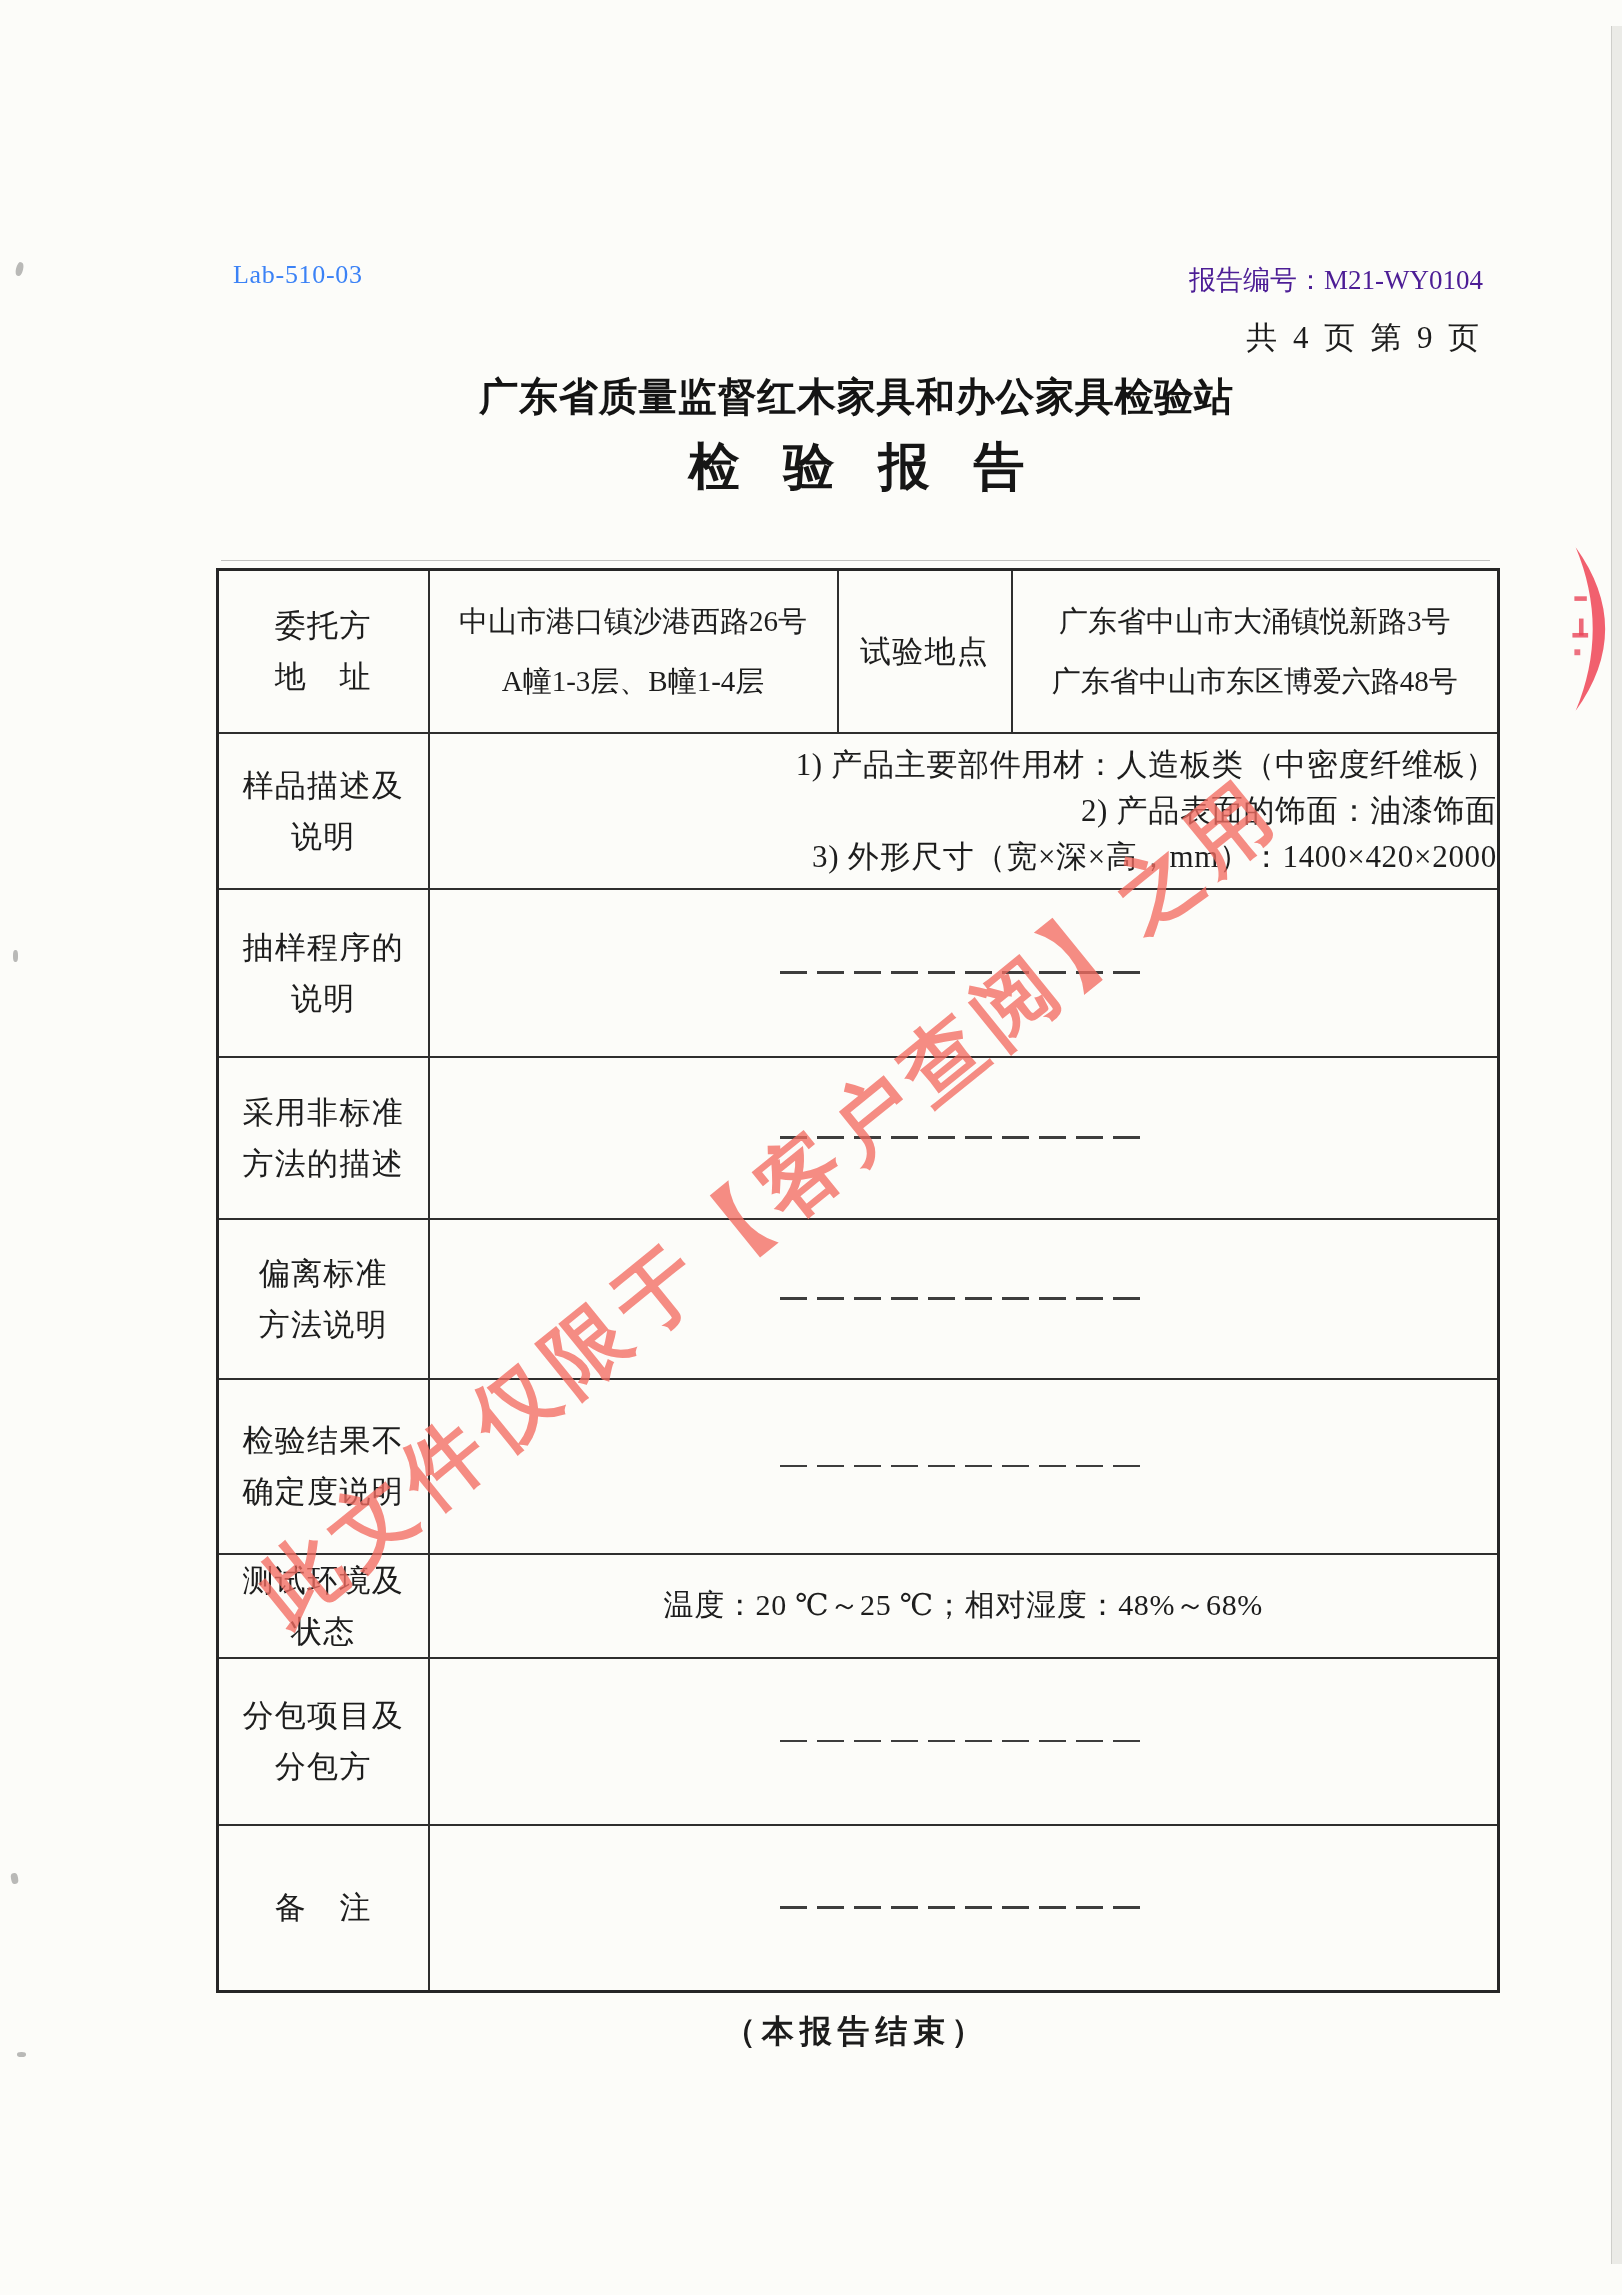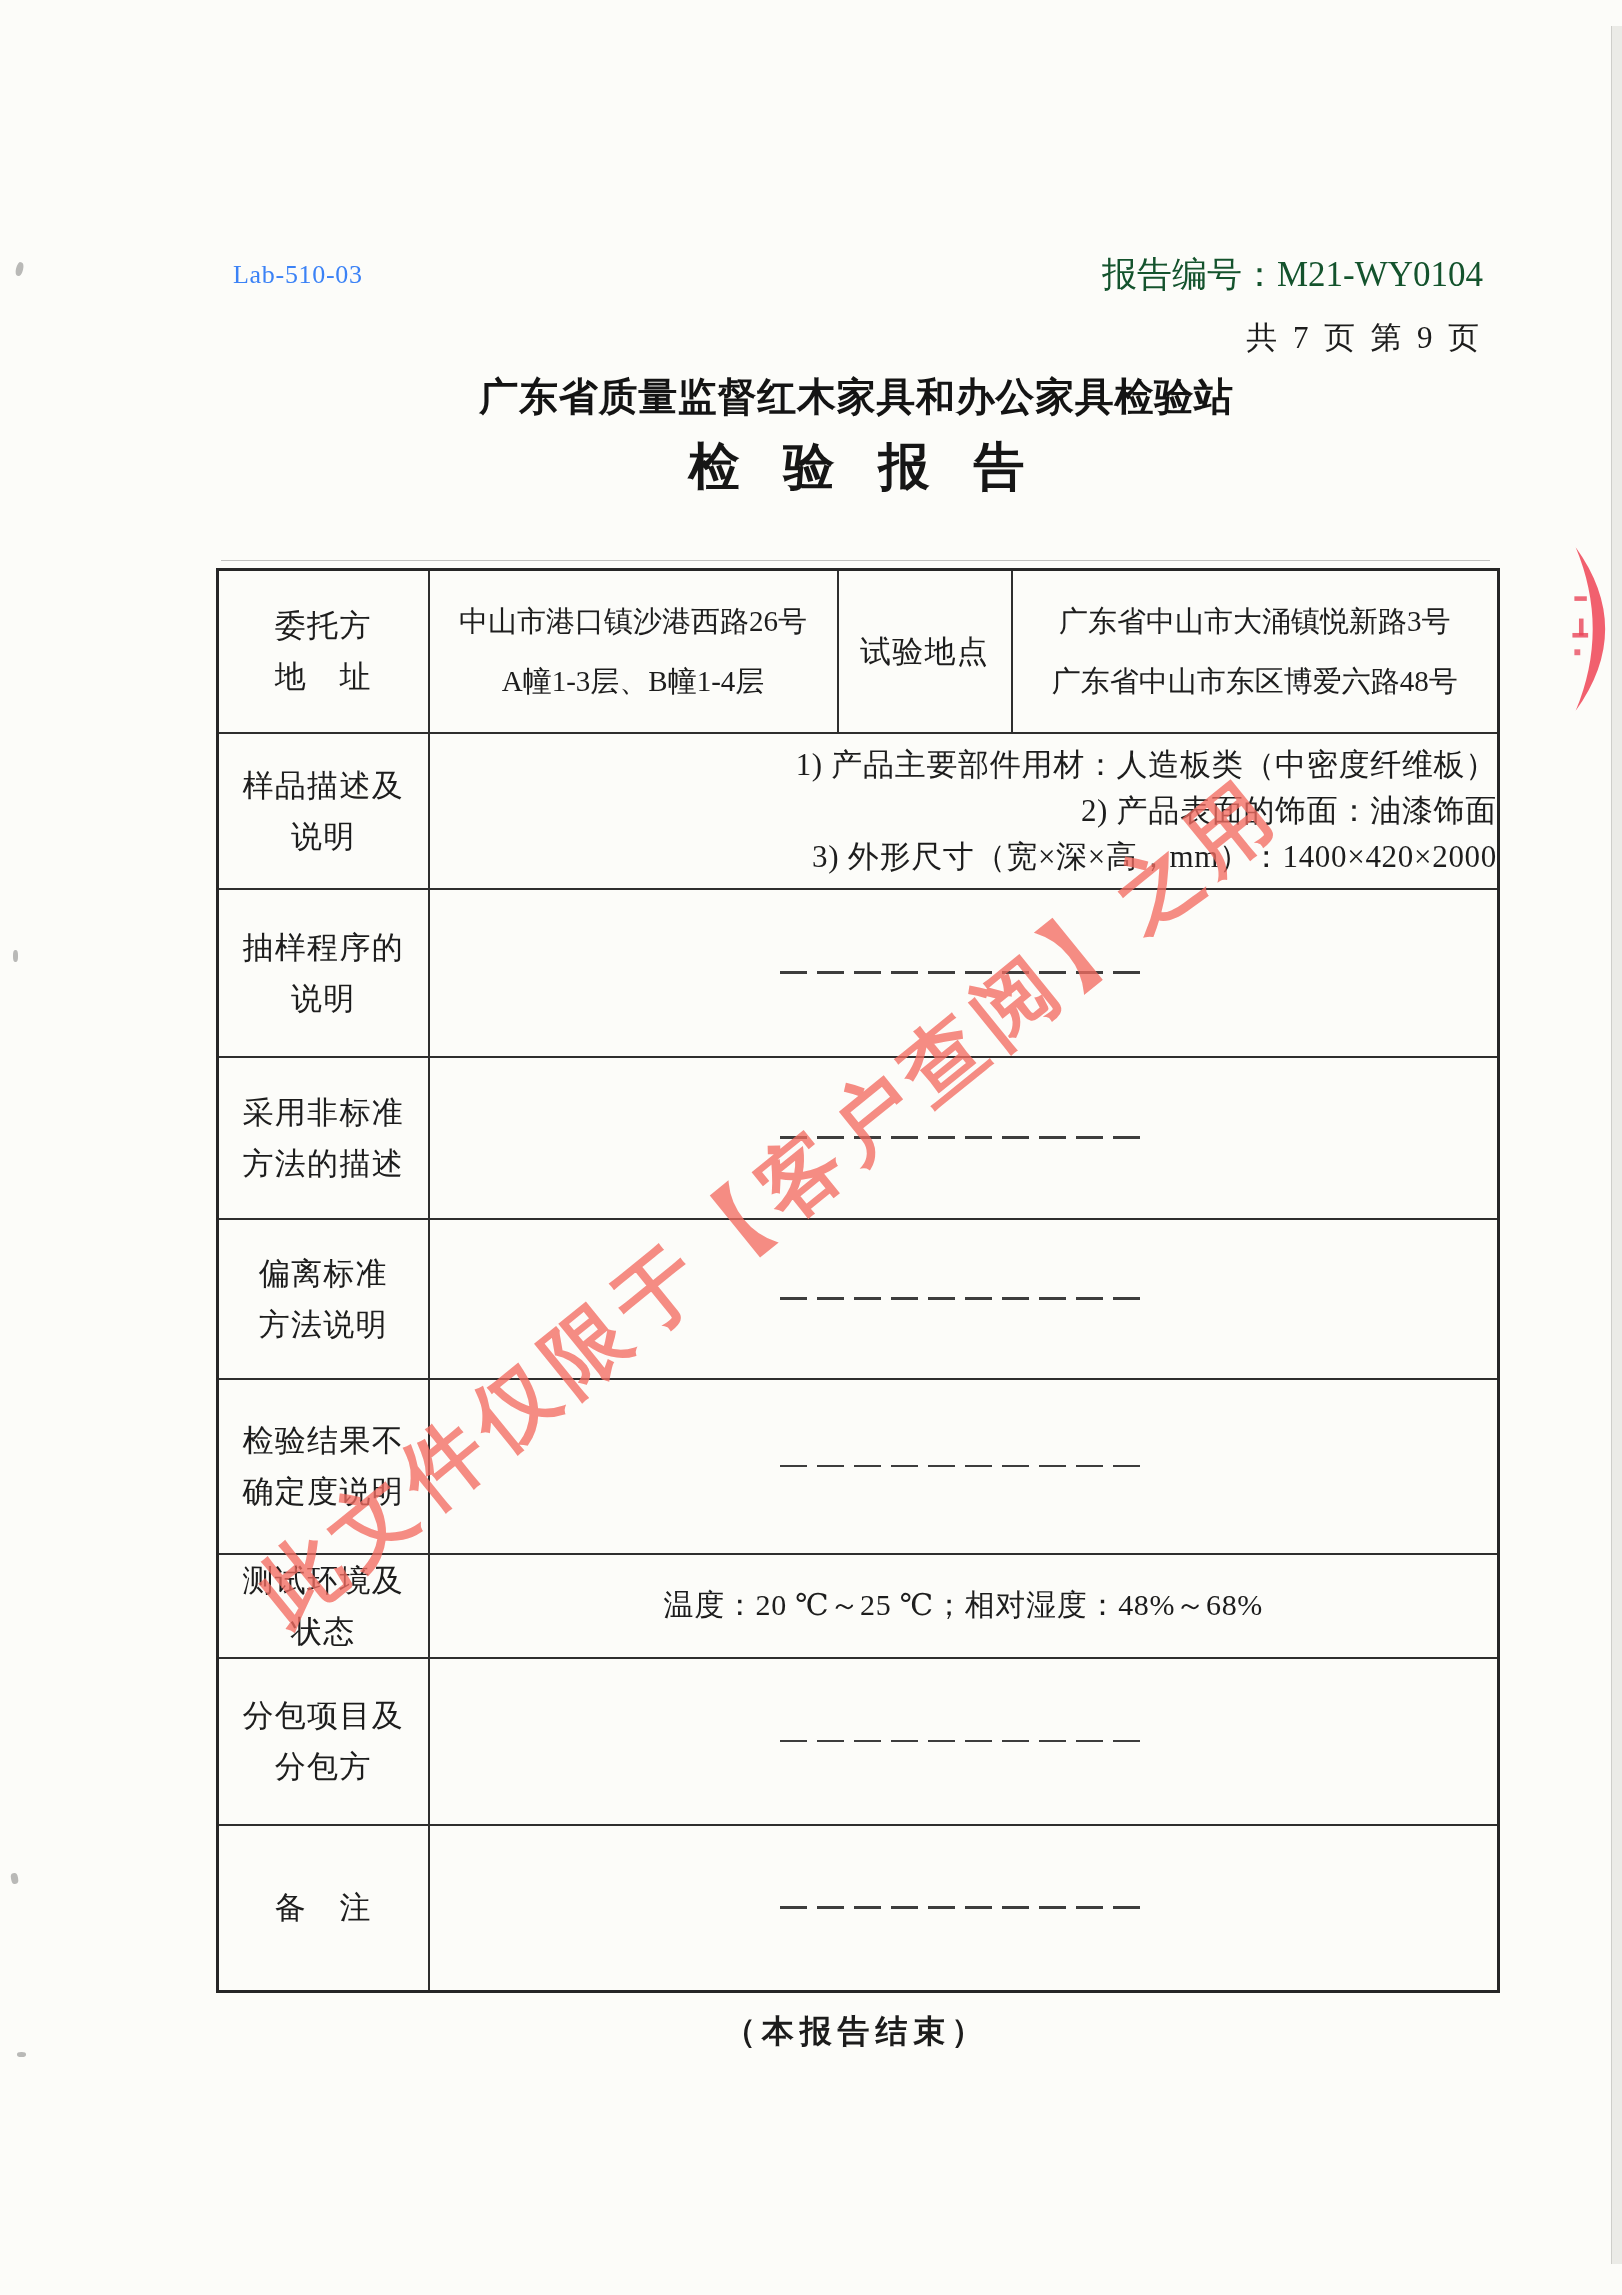--- a/index.html
+++ b/index.html
@@ -7,22 +7,22 @@
     position:relative; width:1623px; height:2295px; margin:0 auto;
     background:#fcfcf9; overflow:hidden;
     font-family:"Liberation Serif","DejaVu Serif",serif; color:#1f1f1f;
   }
   
   .lab-code {
     position:absolute; left:233px; top:260px;
     font-size:26px; font-weight:normal; letter-spacing:0.7px; color:#3b82f6;
   }
   .rline {
-    position:absolute; right:140px; top:251px;
-    font-size:35px; color:#14532d; white-space:nowrap;
+    position:absolute; right:140px; top:262px;
+    font-size:27px; color:#4c1d95; white-space:nowrap;
   }
   .pline {
     position:absolute; right:140px; top:317px;
     font-size:31px; letter-spacing:3.9px; color:#1c1c1c; white-space:nowrap;
   }
   .hdr-center { position:absolute; left:216px; width:1281px; text-align:center; }
   .station {
     top:370px; font-family:"Liberation Sans","DejaVu Sans",sans-serif;
     font-weight:bold; font-size:39px; letter-spacing:0.7px; color:#141414;
   }
@@ -81,21 +81,21 @@
 </style>
 </head>
 <body>
 
 <div class="page">
 
   <div class="lab-code">Lab-510-03</div>
 
   <div class="rline"><span>报告编号：</span><span>M21-WY0104</span></div>
 
-  <div class="pline">共 7 页 第 9 页</div>
+  <div class="pline">共 4 页 第 9 页</div>
 
   <div class="hdr-center rtitle-wrap"><span class="rtitle">检验报告</span></div>
 
   <div class="hdr-center station">广东省质量监督红木家具和办公家具检验站</div>
 
 
   <div class="ghost-top"></div>
 
   <table class="tbl">
     <colgroup>

